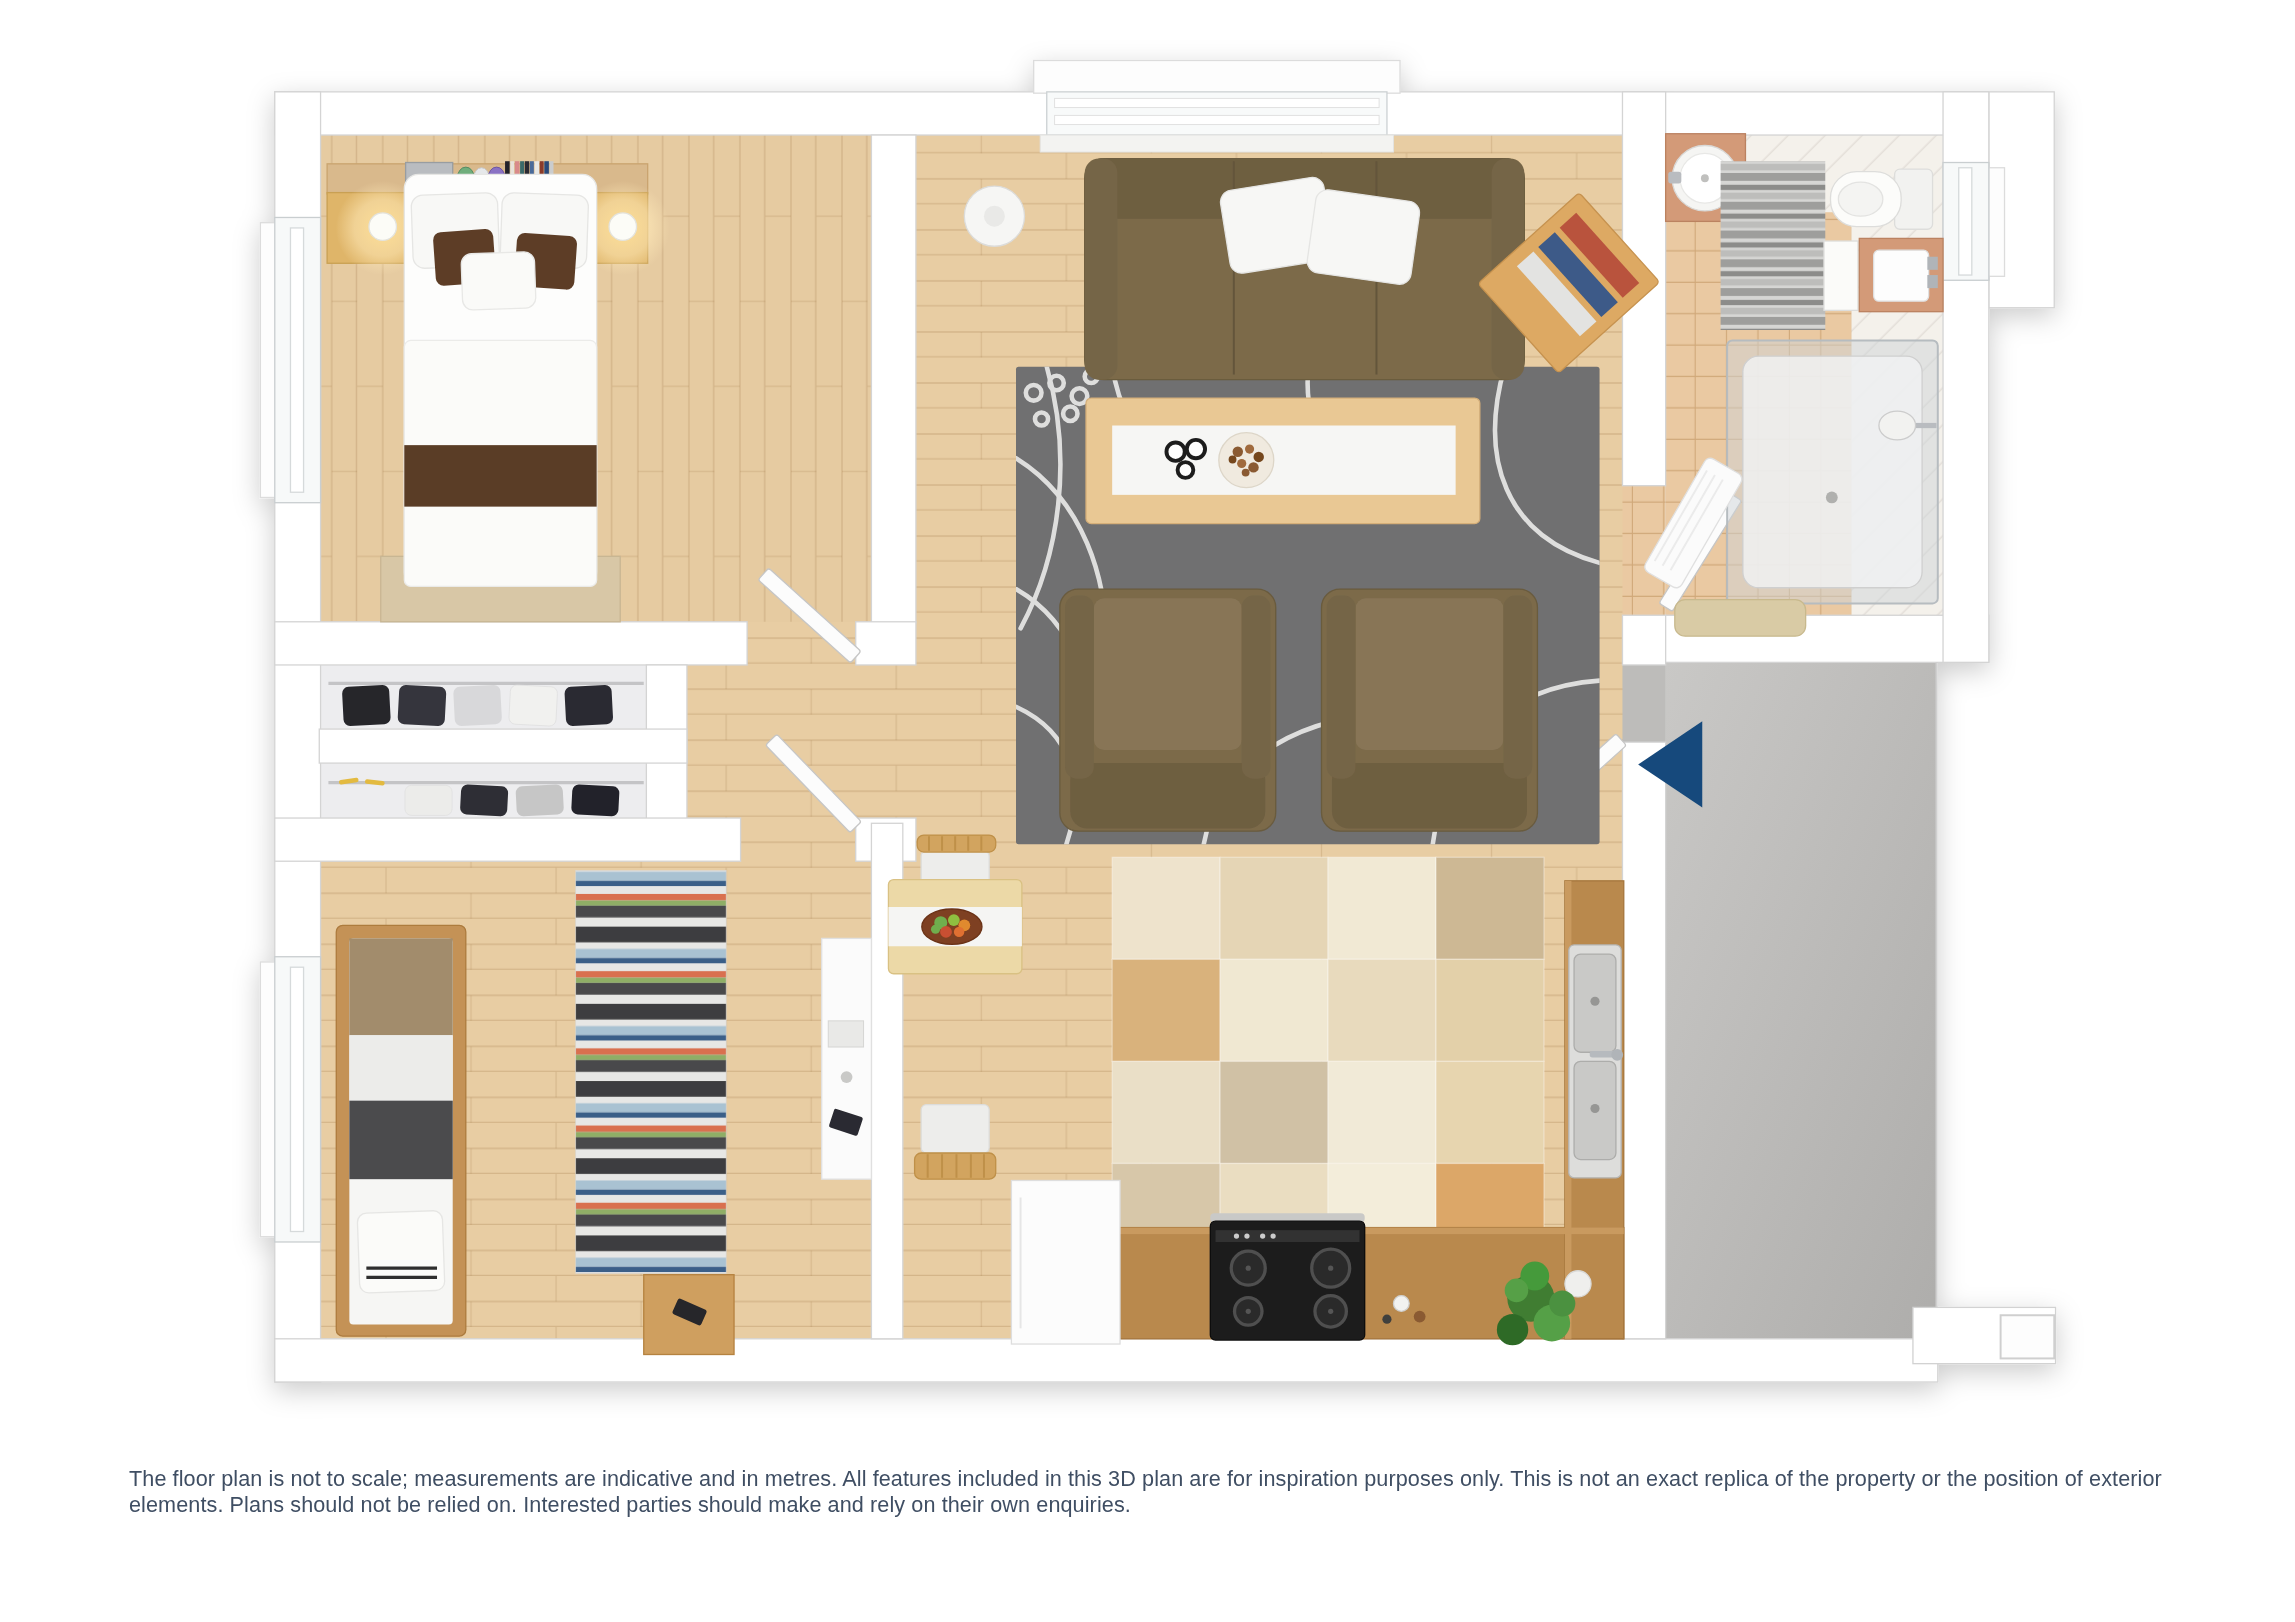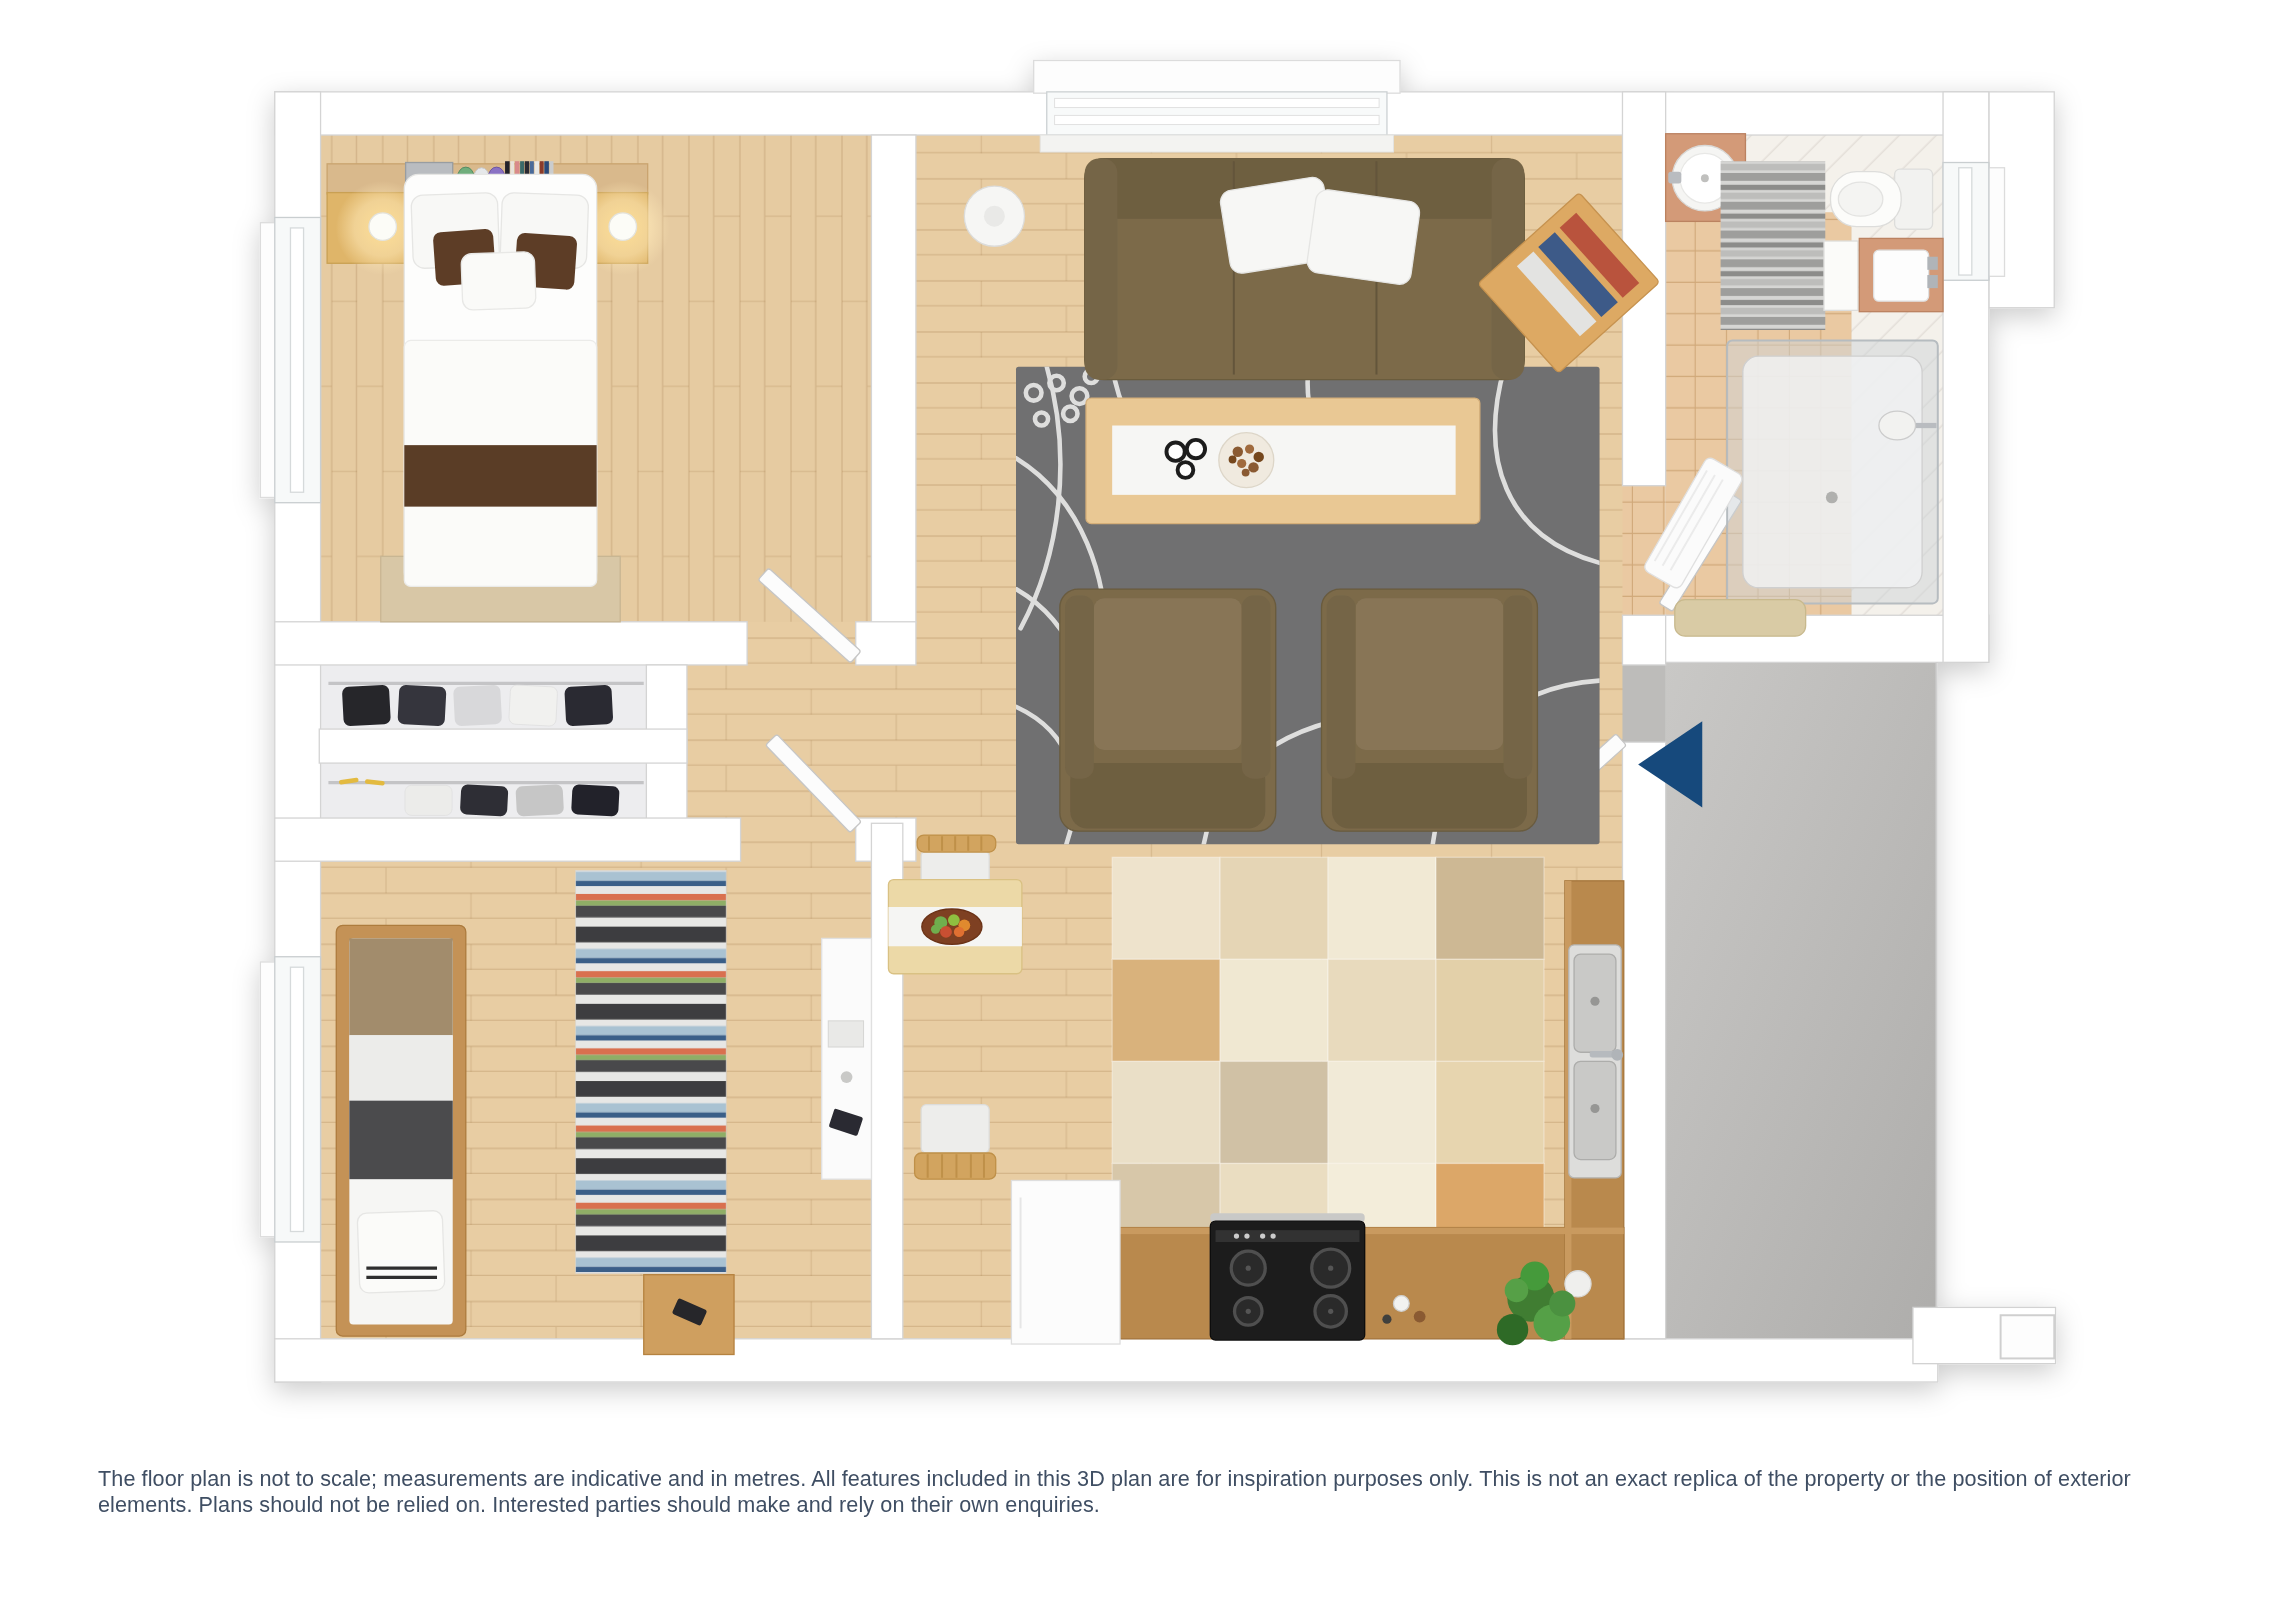--- a/index.html
+++ b/index.html
@@ -1,19 +1,19 @@
 <!DOCTYPE html>
 <html style="--accent-blue: #16497B; --text-slate: #3F4E63; --wall-white: #FFFFFF; --floor-wood: #E6CBA1; --tile-tan: #EAC9A2; --terrace-gray: #BDBCBA; --rug-gray: #6F6F71; --sofa-olive: #7B6A4A; --counter-wood: #B9894E; --throw-brown: #5A3C26;font-size:10.5px"><head>
 <meta charset="utf-8">
 <style>
   html,body{margin:0;padding:0;background:#ffffff;}
   .page{position:relative;width:2295px;height:1623px;background:#ffffff;overflow:hidden;
         font-family:"Liberation Sans", sans-serif;}
   .plan-svg{position:absolute;left:0;top:0;}
-  .disclaimer{position:absolute;left:98px;top:1466px;width:2120px;
+  .disclaimer{position:absolute;left:129px;top:1466px;width:2120px;
       font-size:21.6px;line-height:26px;color:var(--text-slate,#3F4E63);
       letter-spacing:0.1px;font-weight:400;}
   svg *{vector-effect:none;}
 </style>
 </head>
 <body>
 
 <div class="page">
 <svg class="plan-svg" width="2295" height="1623" viewBox="0 0 3508 2480" xmlns="http://www.w3.org/2000/svg">
 <defs>

